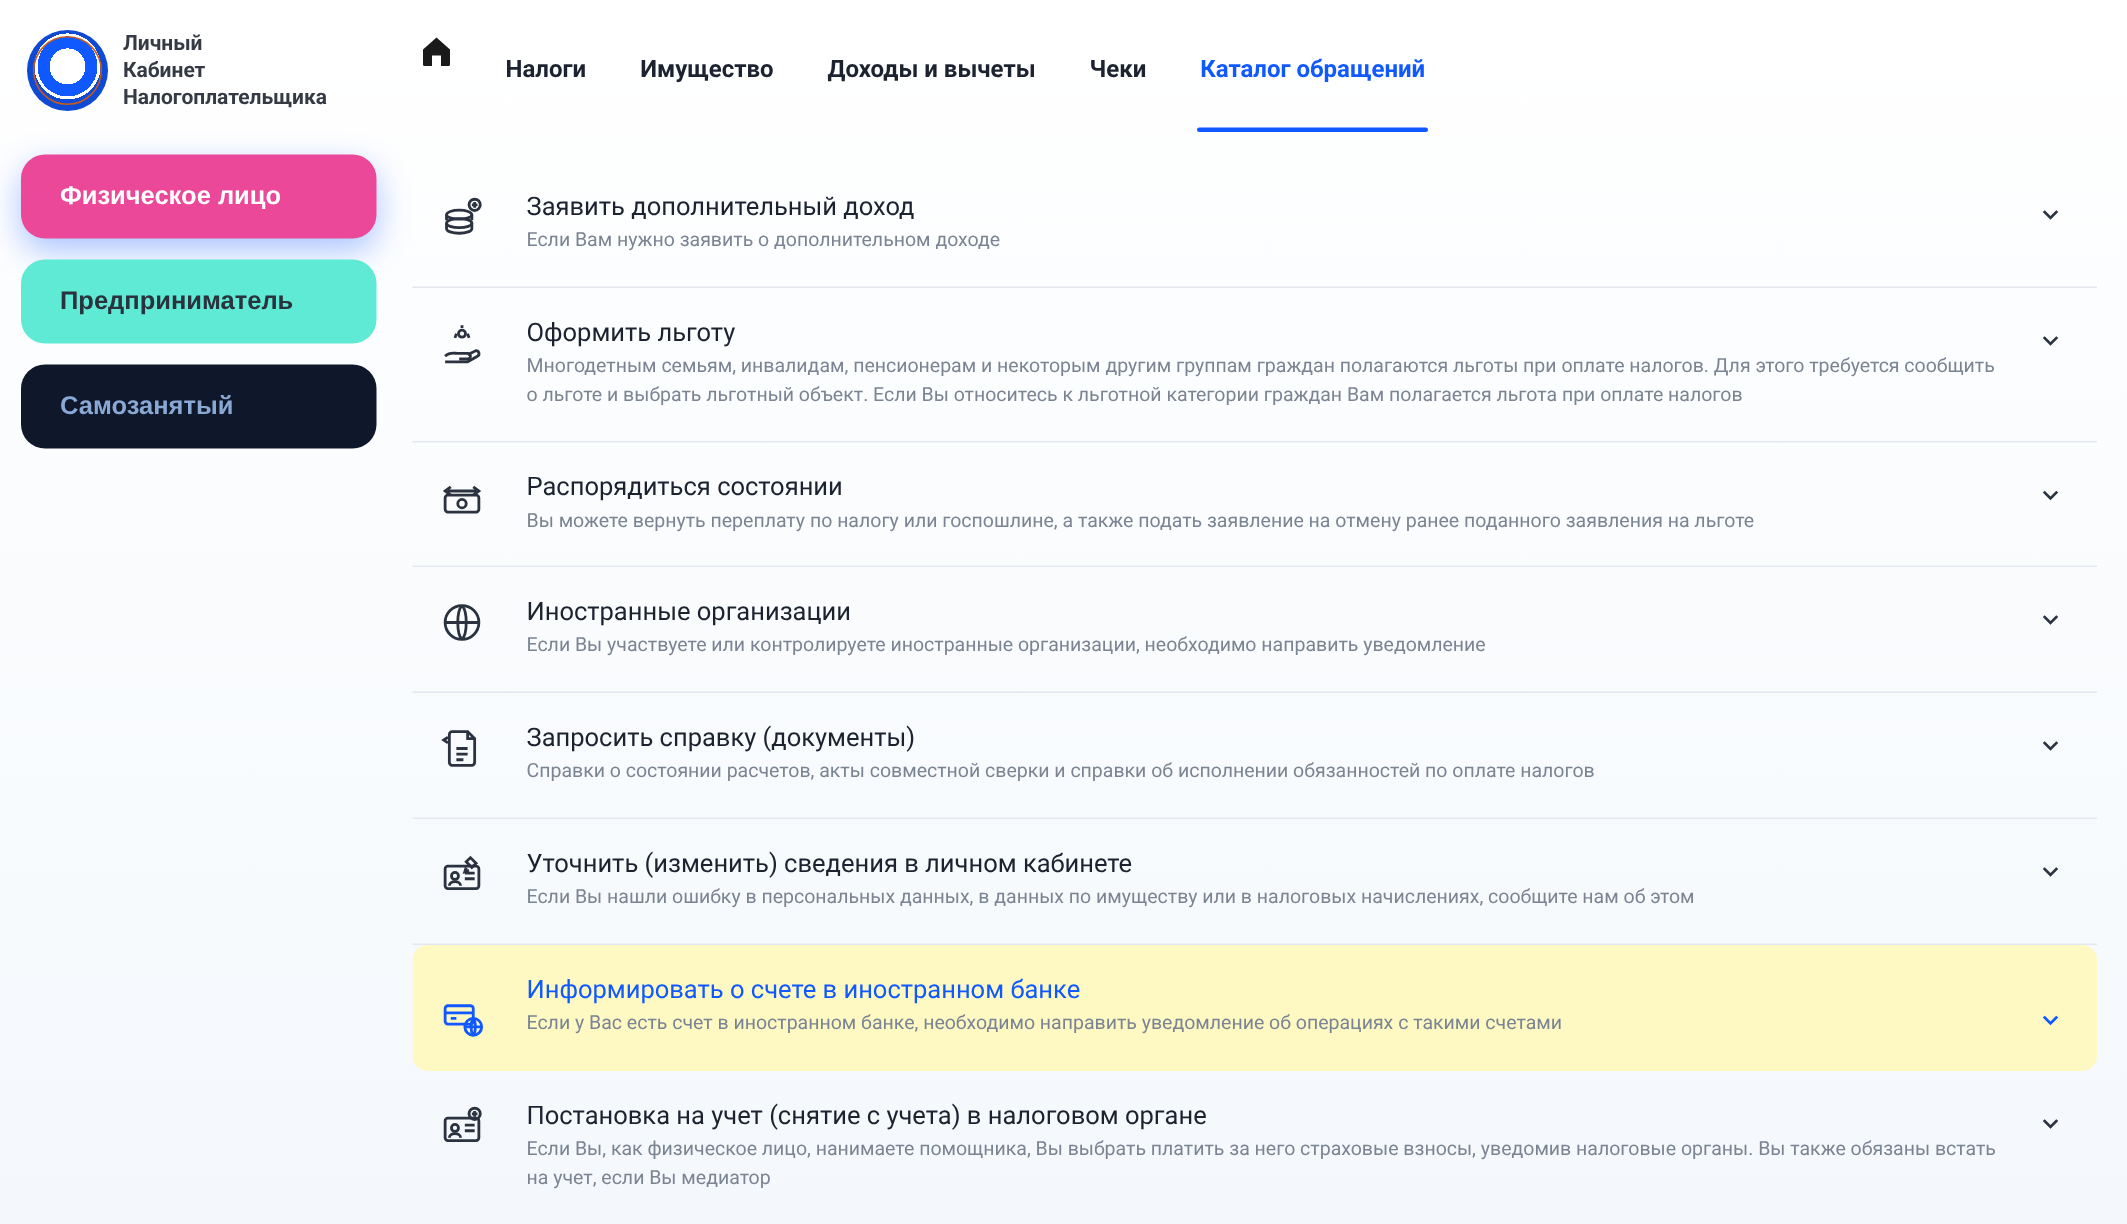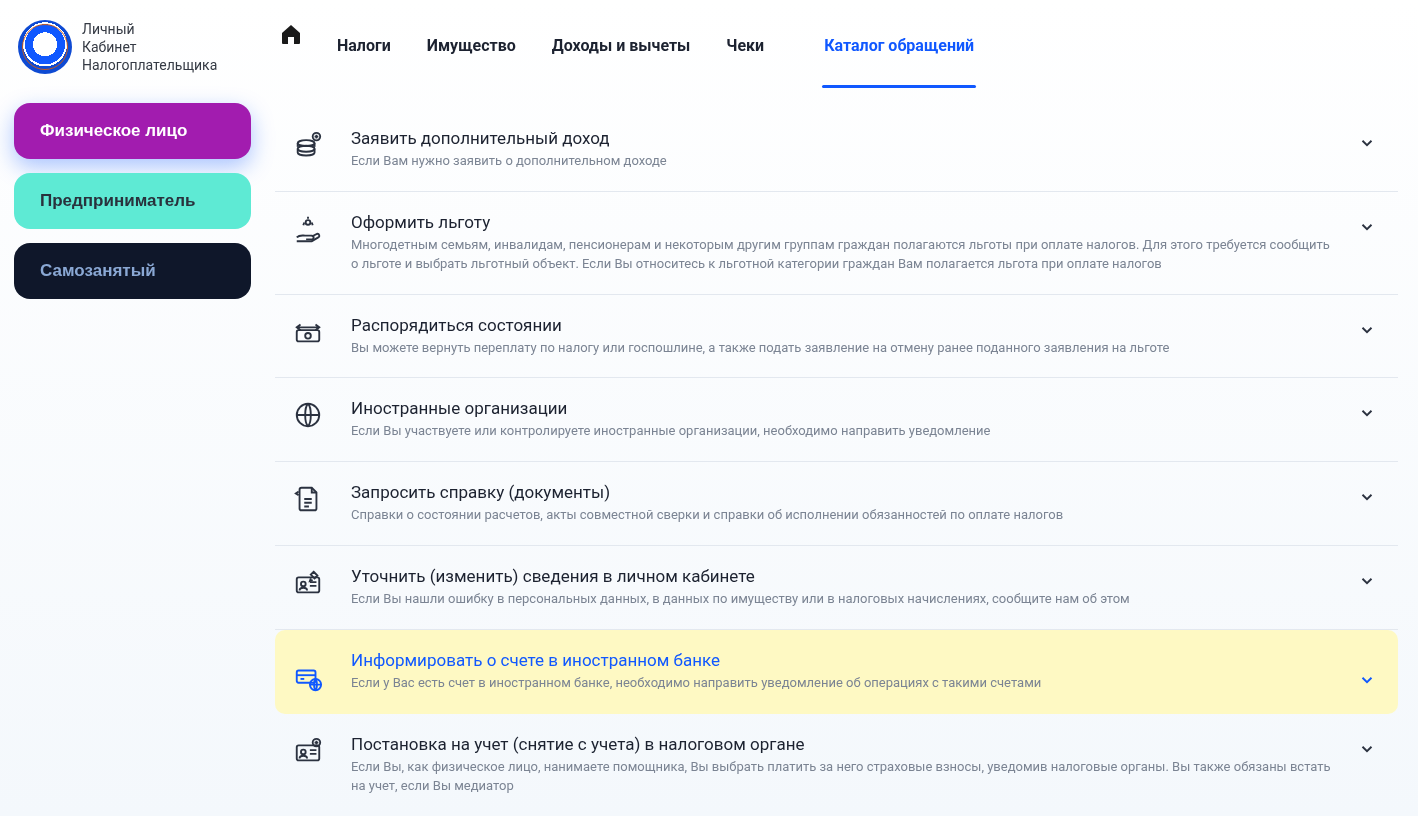--- a/index.html
+++ b/index.html
@@ -18,37 +18,37 @@
 .brand { display: flex; align-items: center; gap: 10px; margin-bottom: 28px; padding-left: 4px; }
 .brand-logo {
   width: 54px; height: 54px; border-radius: 50%;
   background: radial-gradient(circle at 50% 45%, #fff 0 12px, #1058ff 12px 20px, #fff 20px 22px, #0e4ad3 22px 27px);
   position: relative; flex-shrink: 0;
 }
 .brand-logo::after {
   content:""; position:absolute; inset:4px; border-radius:50%;
   border:1.5px solid #c45a1f;
 }
-.brand-lines { display:flex; flex-direction:column; line-height:1.3; font-size:14px; font-weight:400; color:#353a44;}
+.brand-lines { display:flex; flex-direction:column; line-height:1.3; font-size:14px; font-weight:700; color:#353a44;}
 
 .role-btn {
   display:block; width:100%; padding:18px 26px; border:none; border-radius:16px;
   font-size:17px; font-weight:700; text-align:left; background:transparent; cursor:pointer;
   margin-bottom:14px; color:#29323d;
 }
-.role-btn.active { background:#a21caf; color:#fff; box-shadow:0 8px 22px rgba(16,88,255,.35); }
+.role-btn.active { background:#ec4899; color:#fff; box-shadow:0 8px 22px rgba(16,88,255,.35); }
 .role-btn.inactive1 { background:#5eead4; color:#29323d; }
 .role-btn.inactive2 { background:#0f172a; color:#8aa8d4; }
 
 
 .main-col { flex:1; padding: 18px 20px 0 10px; min-width:0; }
 .topnav { display:flex; gap:32px; padding: 4px 0 0 4px; height:64px; border-bottom:0; }
 .home-icon svg { width:24px; height:24px; display:block; }
 .nav-item { font-size:16px; font-weight:700; color:#1c2230; padding:14px 2px; cursor:pointer; position:relative; }
-.nav-item.active { color:#1058ff;margin-left:24px; }
+.nav-item.active { color:#1058ff; }
 .nav-item.active::after { content:""; position:absolute; left:0; right:0; bottom:-6px; height:3px; background:#1058ff; border-radius:2px; }
 
 .list { margin-top:26px; }
 .row {
   display:flex; align-items:flex-start; gap:24px; padding:20px 22px 20px 14px;
   border-bottom:1px solid #e3e8ef; cursor:pointer; position:relative;
 }
 .row:last-child { border-bottom:none; }
 .row .icon-wrap { width:38px; display:flex; justify-content:center; padding-top:2px; color:#2b3240; flex-shrink:0; }
 .row .icon-wrap svg { width:30px; height:30px; }

